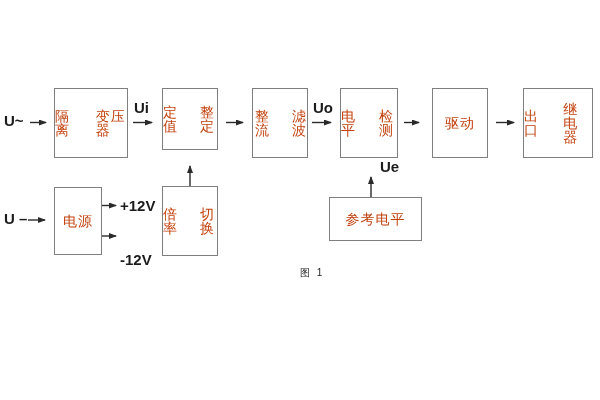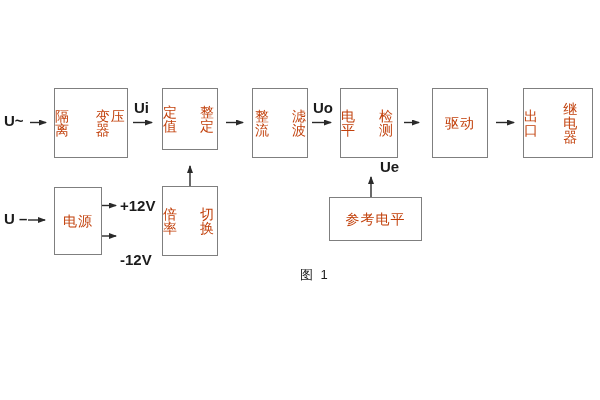--- a/index.html
+++ b/index.html
@@ -11,21 +11,21 @@
   .box{
     position:absolute;box-sizing:border-box;border:1.5px solid #7f7f7f;background:#ffffff;
     display:flex;align-items:center;justify-content:center;gap:20px;
     font-size:14px;color:#c2410c;letter-spacing:1px;line-height:1;
   }
   .box span:empty{display:none;}
   .flabel{
     position:absolute;font-size:15px;font-weight:600;color:#1c1c1c;line-height:1;white-space:nowrap;
   }
   .caption{
-    position:absolute;font-size:13px;font-weight:400;color:#1c1c1c;letter-spacing:2px;white-space:nowrap;
+    position:absolute;font-size:10px;font-weight:400;color:#1c1c1c;letter-spacing:2px;white-space:nowrap;
   }
 </style>
 </head>
 <body>
 
 <div class="stage">
 
   <svg class="arrow-layer" width="600" height="400" viewBox="0 0 600 400" xmlns="http://www.w3.org/2000/svg">
     <defs>
       <marker id="ah" markerWidth="8" markerHeight="6" refX="7" refY="3" orient="auto" markerUnits="userSpaceOnUse">

